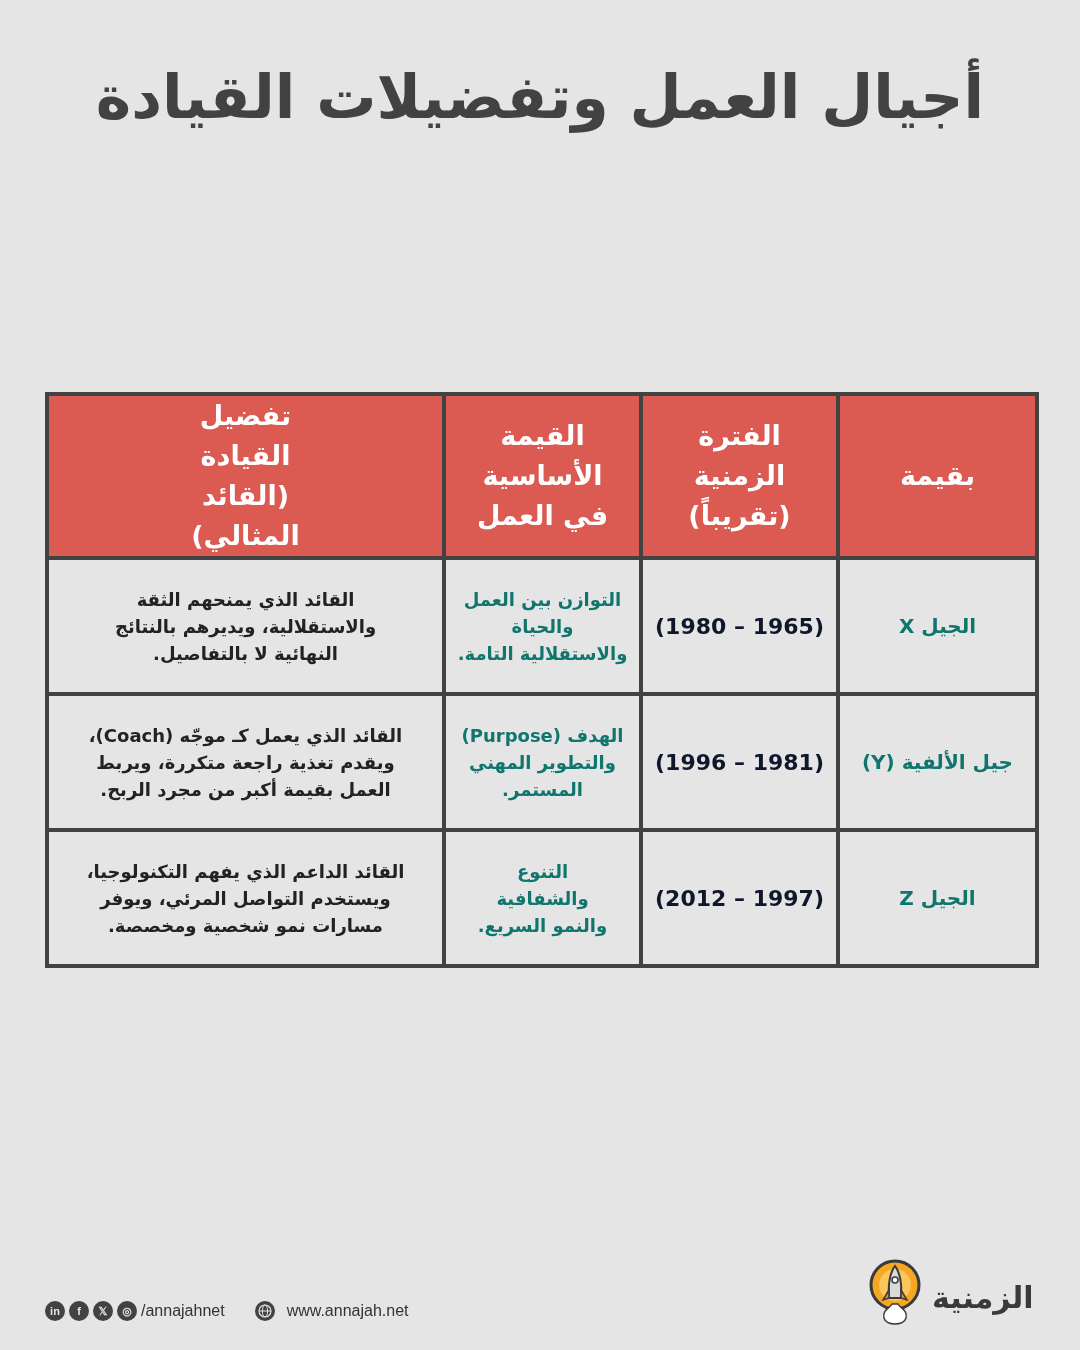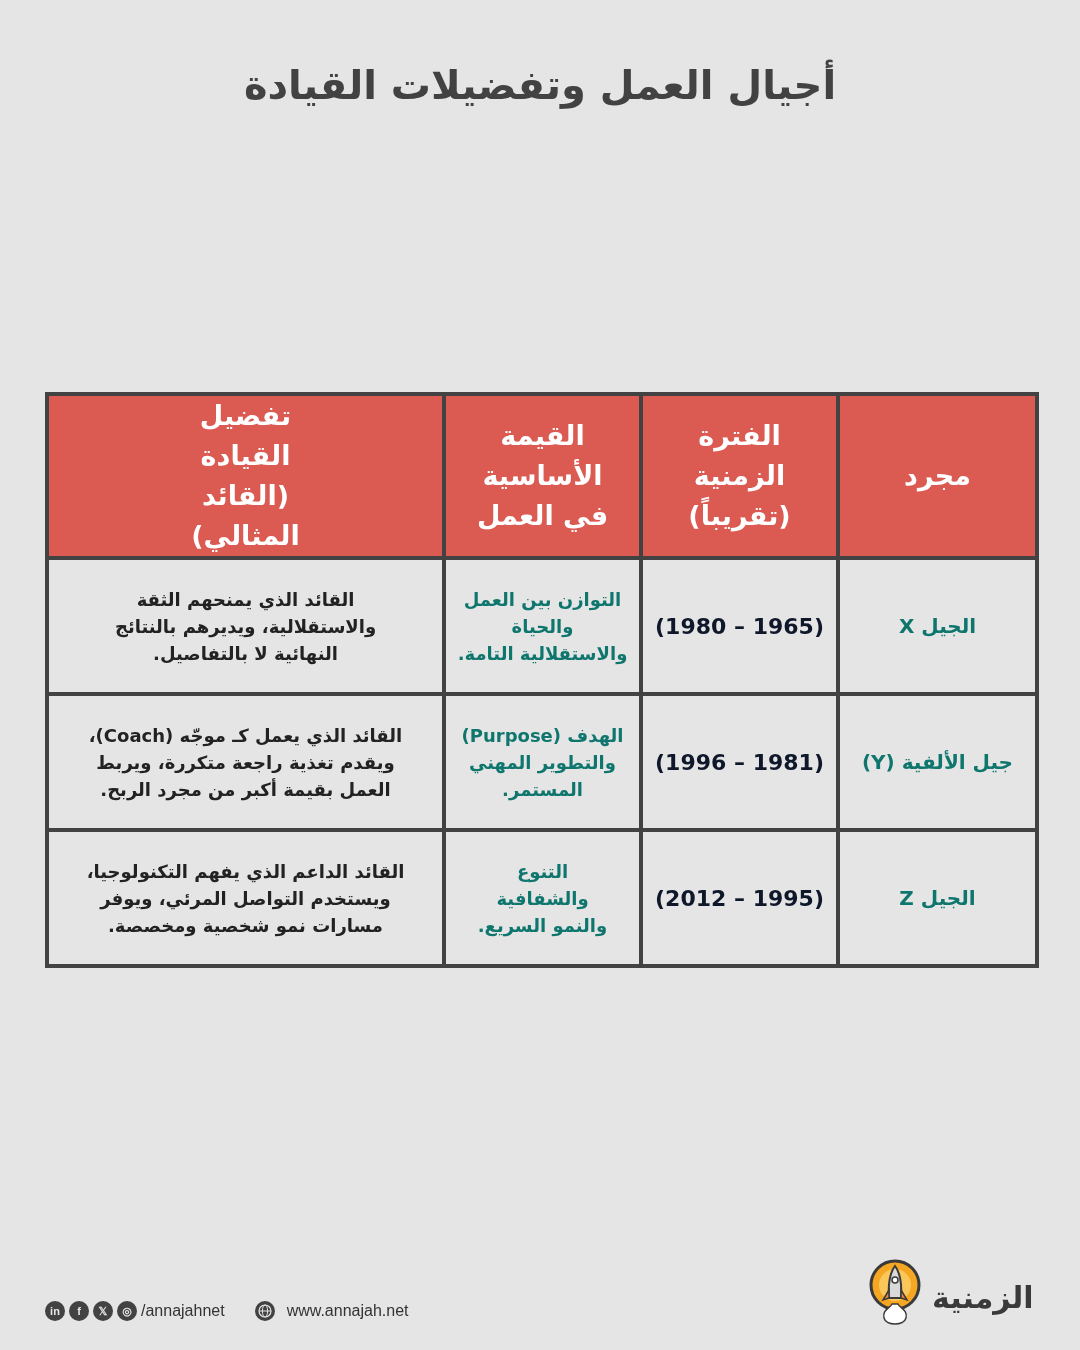--- a/index.html
+++ b/index.html
@@ -3,21 +3,21 @@
 <meta charset="utf-8">
 <style>
   html, body { margin:0; padding:0; }
   body {
     width:1080px; height:1350px; background:#e5e5e5;
     font-family:"DejaVu Sans", sans-serif; color:#222;
     position:relative; overflow:hidden;
   }
   .title {
     position:absolute; top:62px; left:0; width:1080px; text-align:center;
-    font-size:40px; font-weight:bold; color:#424242; direction:rtl;
+    font-size:60px; font-weight:bold; color:#424242; direction:rtl;
     letter-spacing:0;
   }
   table.gen {
     position:absolute; left:45px; top:392px; width:990px;
     border-collapse:collapse; direction:rtl; table-layout:fixed;
   }
   table.gen td, table.gen th {
     border:4px solid #424242; text-align:center; vertical-align:middle;
     padding:0 10px;
     font-weight:bold;
@@ -55,40 +55,40 @@
 
 <table class="gen">
   <colgroup>
     <col style="width:199px">
       <col style="width:197px">
       <col style="width:197px">
       <col style="width:397px">
   </colgroup>
   <tbody>
       <tr>
-    <th>مجرد</th>
+    <th>بقيمة</th>
     <th style="padding:0 40px">الفترة الزمنية (تقريباً)</th>
     <th style="padding:0 20px">القيمة الأساسية في العمل</th>
     <th style="padding:0 110px">تفضيل القيادة (القائد المثالي)</th>
   </tr>
   <tr>
     <td class="gen-name">الجيل X</td>
     <td class="period">(1980 – 1965)</td>
     <td class="value">التوازن بين العمل والحياة والاستقلالية التامة.</td>
     <td class="pref" style="padding:0 60px">القائد الذي يمنحهم الثقة والاستقلالية، ويديرهم بالنتائج النهائية لا بالتفاصيل.</td>
   </tr>
   <tr>
     <td class="gen-name" style="padding:0 20px">جيل الألفية (Y)</td>
     <td class="period">(1996 – 1981)</td>
     <td class="value">الهدف (Purpose) والتطوير المهني المستمر.</td>
     <td class="pref" style="padding:0 30px">القائد الذي يعمل كـ موجّه (Coach)، ويقدم تغذية راجعة متكررة، ويربط العمل بقيمة أكبر من مجرد الربح.</td>
   </tr>
   <tr>
     <td class="gen-name">الجيل Z</td>
-    <td class="period">(2012 – 1995)</td>
+    <td class="period">(2012 – 1997)</td>
     <td class="value" style="padding:0 30px">التنوع والشفافية والنمو السريع.</td>
     <td class="pref" style="padding:0 30px">القائد الداعم الذي يفهم التكنولوجيا، ويستخدم التواصل المرئي، ويوفر مسارات نمو شخصية ومخصصة.</td>
   </tr>
 </tbody>
   </table>
 
 <div class="footer-left">
   <span class="sicon">in</span>
   <span class="sicon">f</span>
   <span class="sicon">𝕏</span>

